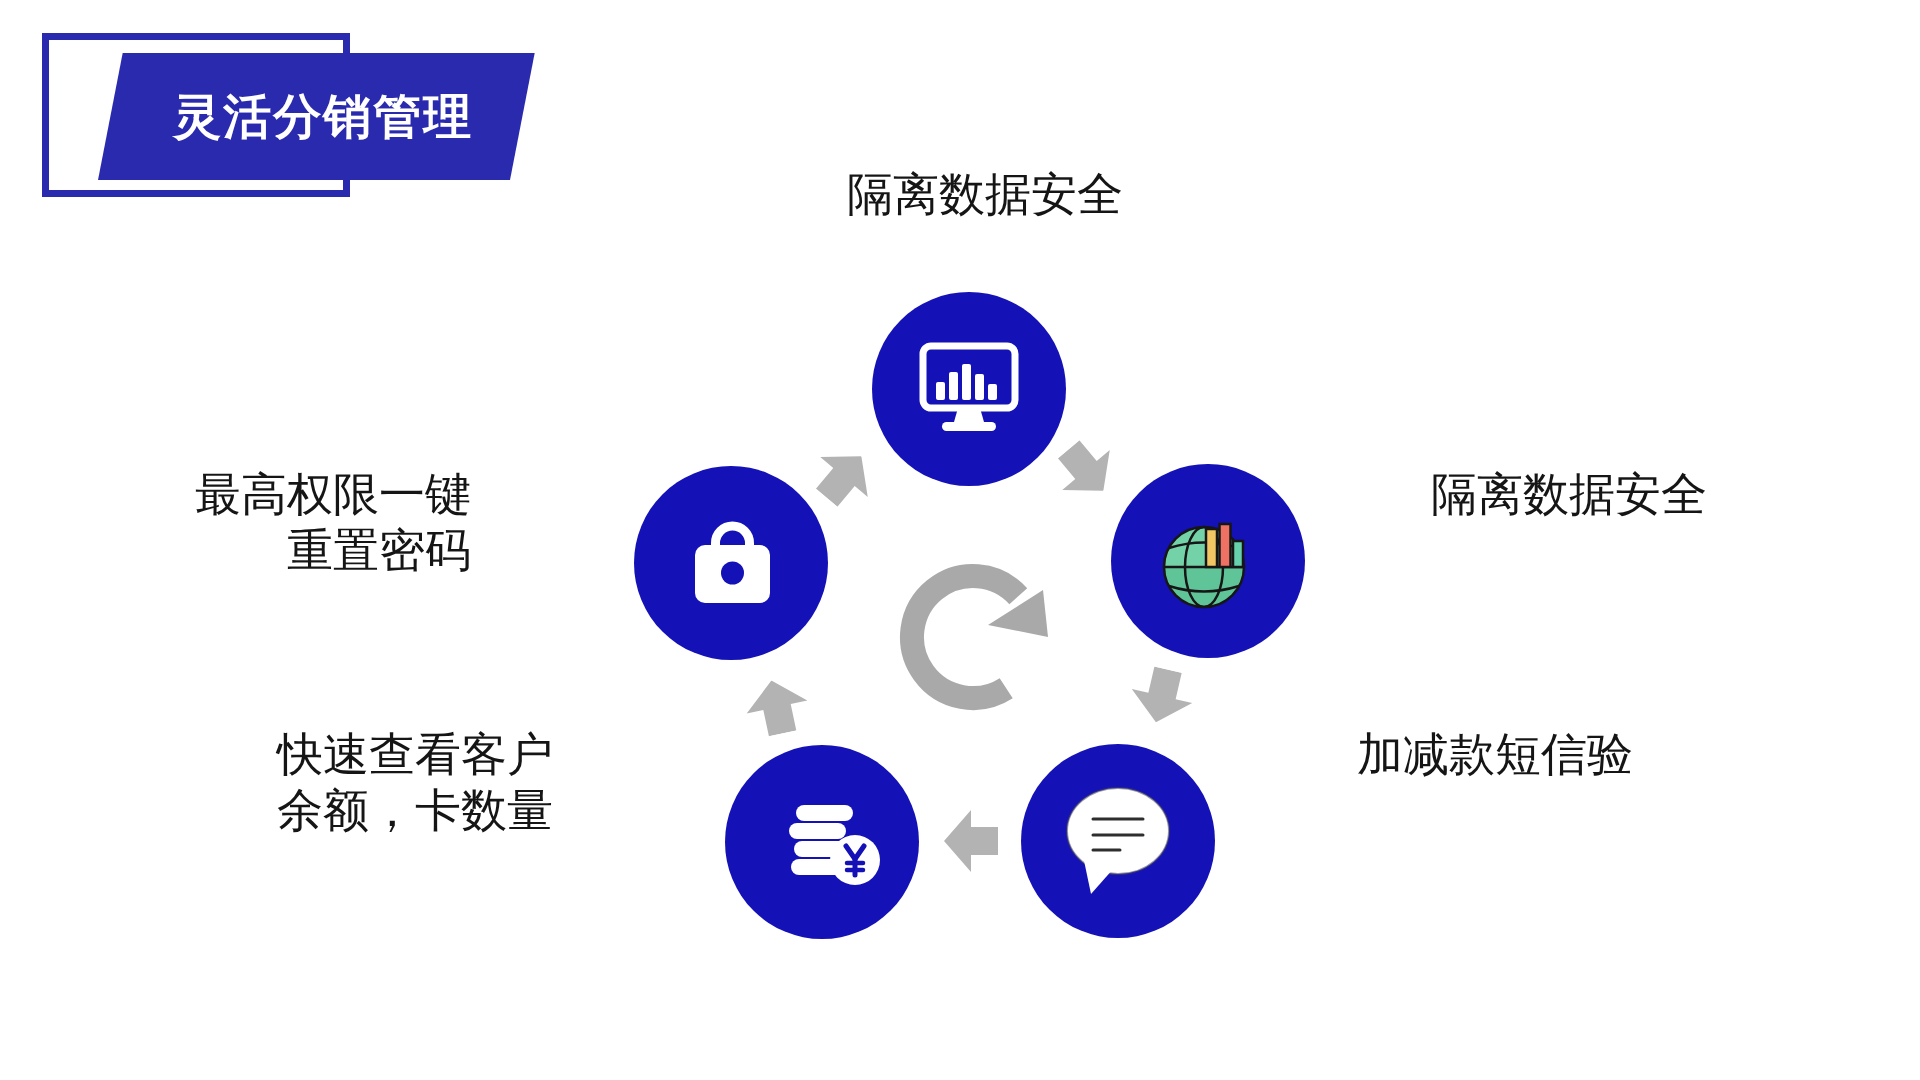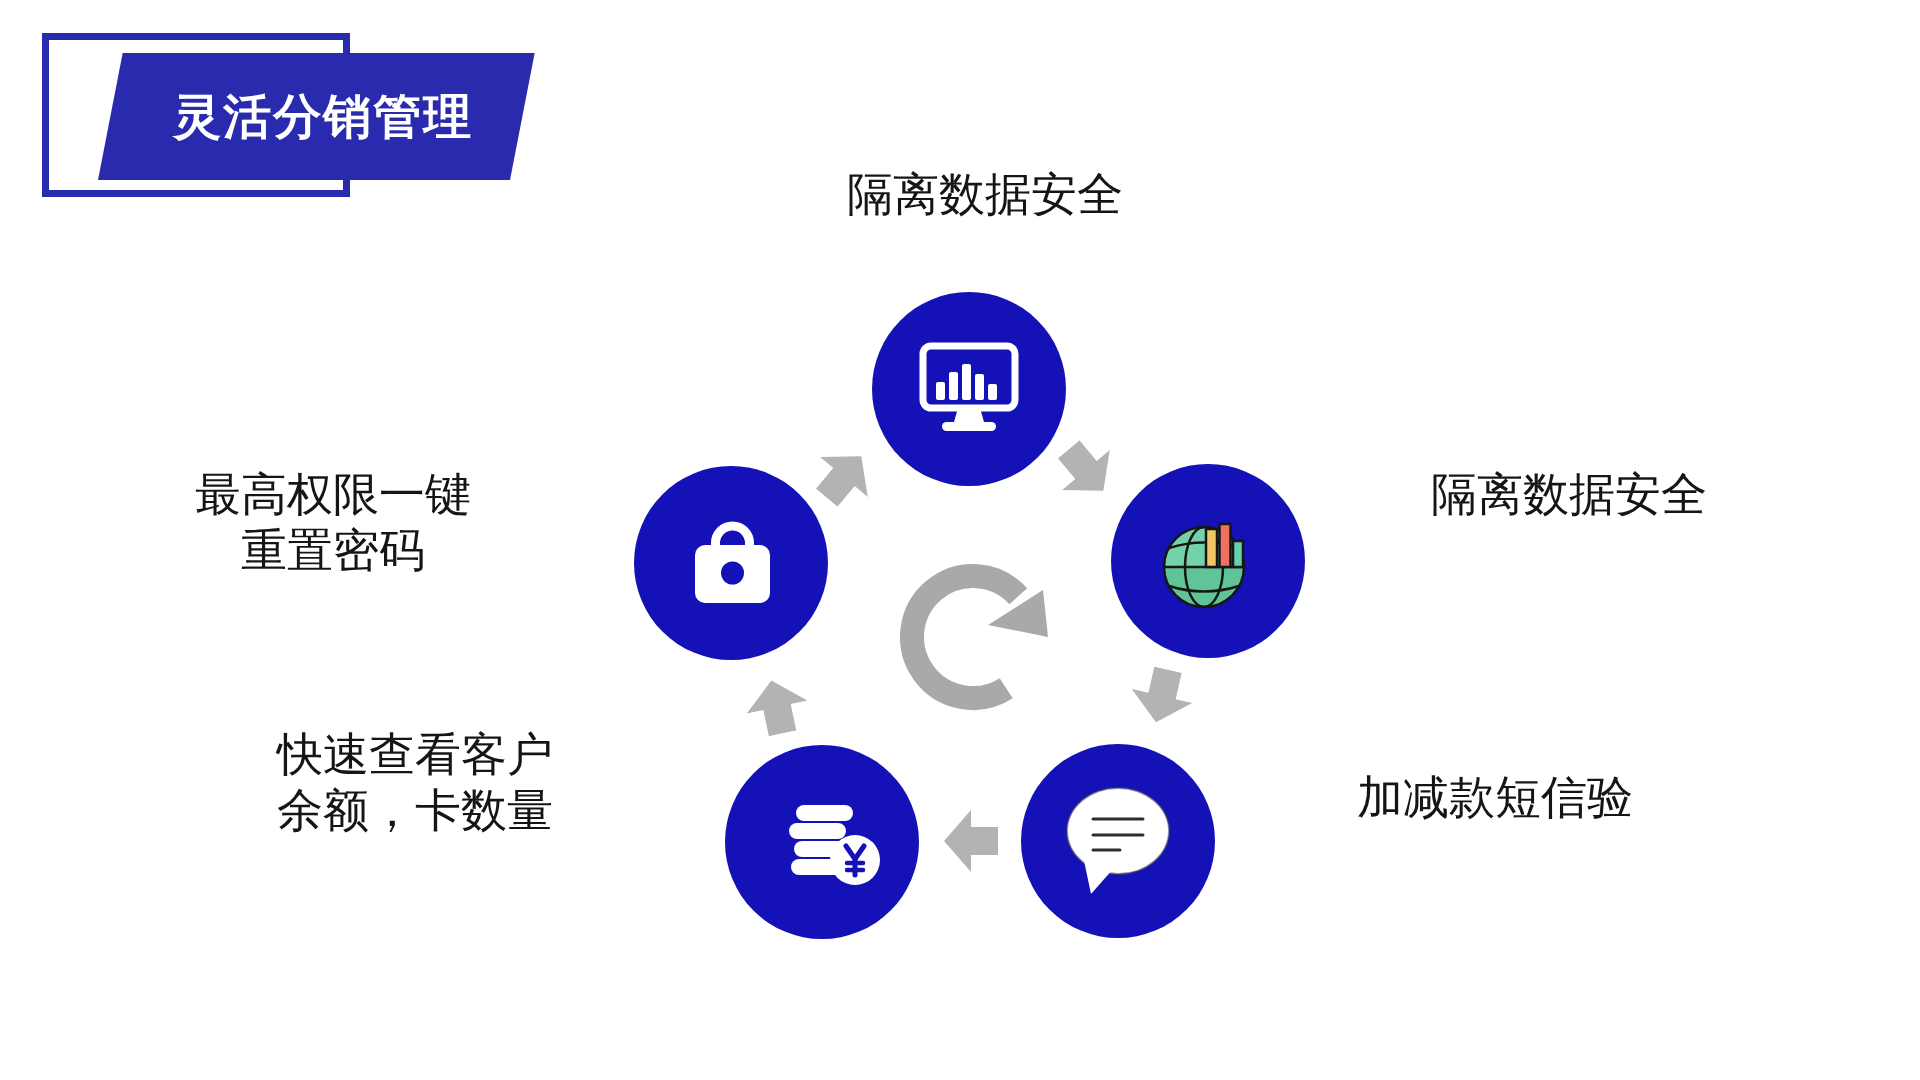--- a/index.html
+++ b/index.html
@@ -21,23 +21,23 @@
     background:var(--primary-blue);transform:skewX(-11deg);transform-origin:left bottom;z-index:2;
     display:flex;align-items:center;justify-content:center;}
   .banner-text{transform:skewX(11deg);color:#fff;font-size:48px;font-weight:700;
     letter-spacing:2px;white-space:nowrap;padding-left:14px;}
 
   
   .label{position:absolute;font-size:46px;line-height:56px;font-weight:500;
     color:var(--text-black);white-space:nowrap;z-index:3;}
   .label-top{left:700px;top:166px;width:570px;text-align:center;}
   .label-right{left:1431px;top:466px;text-align:left;}
-  .label-bottom-right{left:1357px;top:726px;text-align:left;margin-top:43px;}
+  .label-bottom-right{left:1357px;top:726px;text-align:left;}
   .label-bottom-left{left:277px;top:726px;text-align:right;}
-  .label-left{left:195px;top:466px;text-align:center;}
+  .label-left{left:195px;top:466px;text-align:right;}
 
   
   .node{position:absolute;width:194px;height:194px;border-radius:50%;
     background:var(--circle-blue);display:flex;align-items:center;justify-content:center;z-index:4;}
   .node-top{left:872px;top:292px;}
   .node-right{left:1111px;top:464px;}
   .node-bottom-right{left:1021px;top:744px;}
   .node-bottom-left{left:725px;top:745px;}
   .node-left{left:634px;top:466px;}
 

